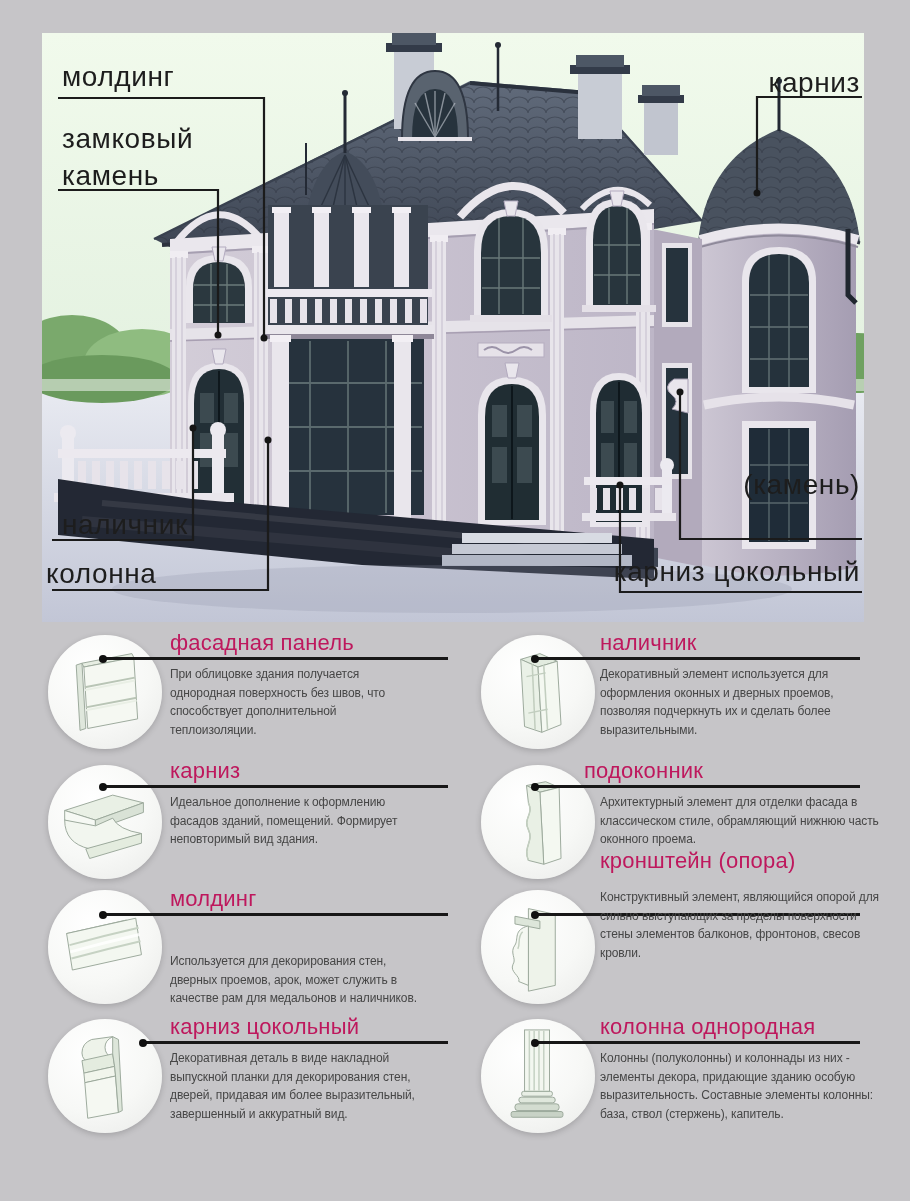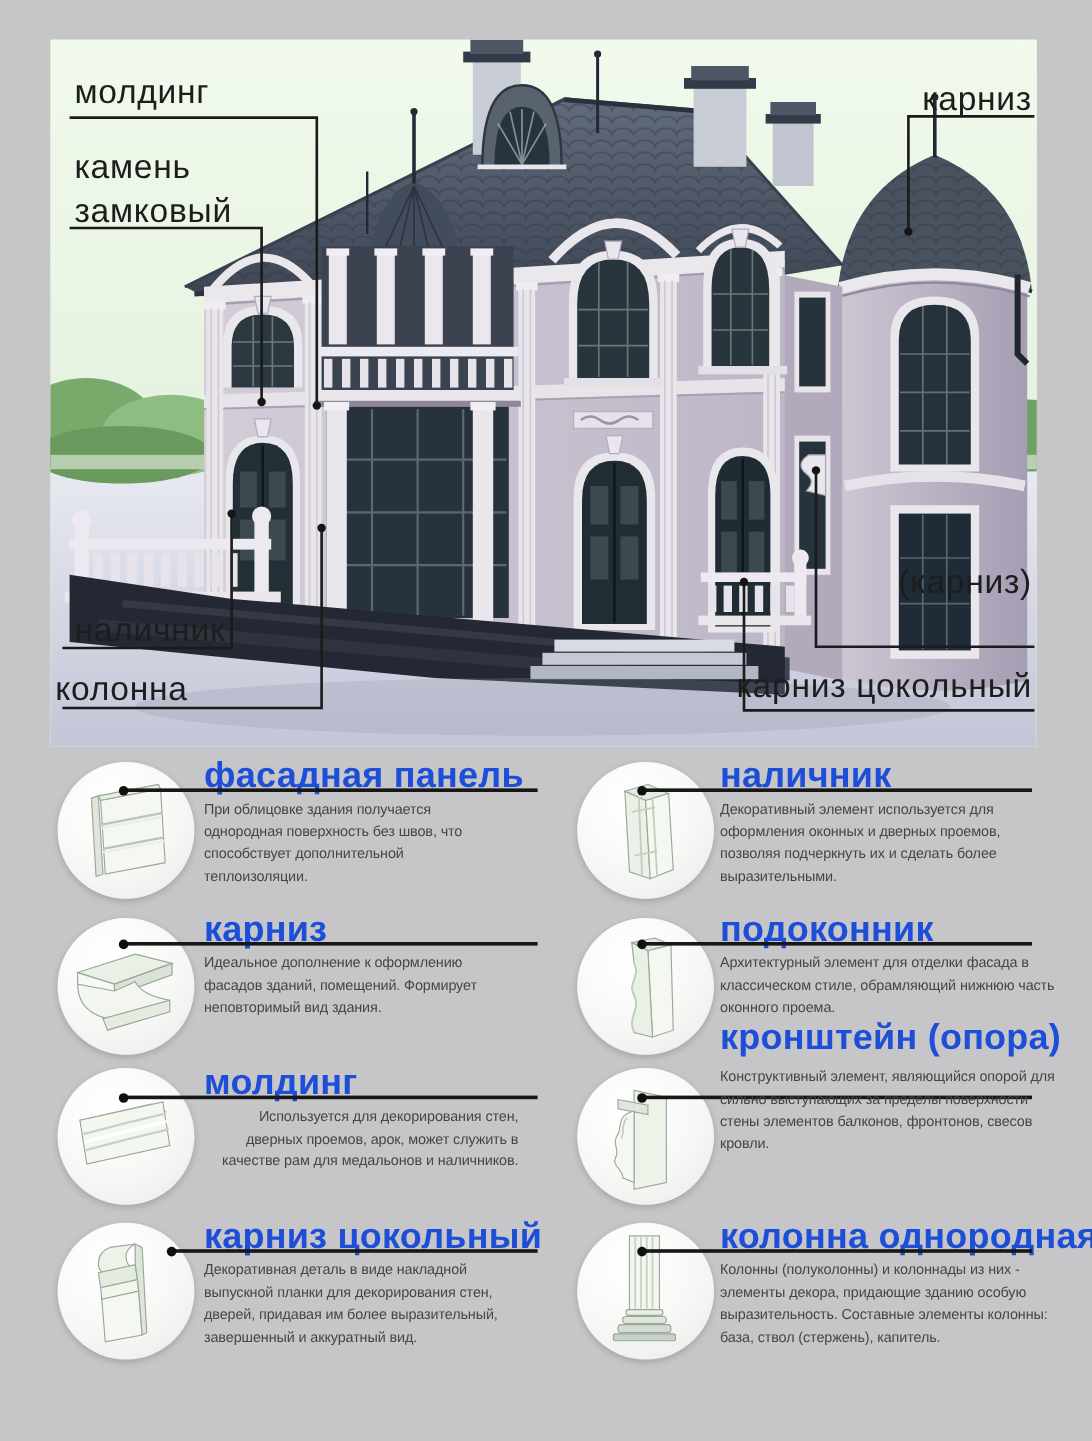--- a/index.html
+++ b/index.html
@@ -24,21 +24,21 @@
   .hero-label.right{text-align:right;}
   
   .item-circle{
     position:absolute;width:114px;height:114px;border-radius:50%;
     background:radial-gradient(circle at 38% 30%, #ffffff 0%, #f7f8f6 55%, #e9eae8 100%);
     box-shadow:0 2px 6px rgba(0,0,0,.18);
     display:flex;align-items:center;justify-content:center;z-index:1;
   }
   .item-circle svg{width:96px;height:96px;}
   .item-title{
-    position:absolute;font-size:30px;font-weight:700;color:#1d4ed8;
+    position:absolute;font-size:22px;font-weight:400;color:#be185d;
     letter-spacing:.2px;white-space:nowrap;z-index:2;
   }
   .item-line{
     position:absolute;height:3px;background:#171717;z-index:2;
   }
   .item-line::before{
     content:"";position:absolute;left:-1px;top:-2.5px;width:8px;height:8px;
     border-radius:50%;background:#101010;
   }
   .item-desc{
@@ -403,34 +403,34 @@
       <circle cx="226" cy="407" r="3.5"></circle>
         <circle cx="638" cy="359" r="3.5"></circle>
       <circle cx="578" cy="452" r="3.5"></circle>
     </g>
   </svg>
 
   <div class="hero-label" style="left:20px;top:25px;">
     <span>молдинг</span>
   </div>
   <div class="hero-label" style="left:20px;top:87px;">
+    <div>замковый</div>
     <div>камень</div>
-    <div>замковый</div>
   </div>
   <div class="hero-label right" style="right:4px;top:31px;">
     <span>карниз</span>
   </div>
   <div class="hero-label" style="left:20px;top:473px;">
     <span>наличник</span>
   </div>
   <div class="hero-label" style="left:4px;top:522px;">
     <span>колонна</span>
   </div>
   <div class="hero-label right" style="right:4px;top:436px;line-height:32px;">
-    <div>(карниз)</div>
+    <div>(камень)</div>
   </div>
   <div class="hero-label right" style="right:4px;top:520px;">
     <span>карниз цокольный</span>
   </div>
 </div>
 
 <div>
 
   <div class="item-circle" style="left:48px;top:635px;">
     <svg viewBox="0 0 100 100" aria-hidden="true">
@@ -477,37 +477,37 @@
 
   <div class="item-circle" style="left:481px;top:765px;">
     <svg viewBox="0 0 100 100" aria-hidden="true">
       <polygon class="ic" points="38,12 58,8 72,14 52,19" fill="#dfe9dc"></polygon>
       <polygon class="ic" points="52,19 72,14 74,88 56,94" fill="#f4f8f1"></polygon>
       <path class="ic" d="M38,12 L52,19 L56,94 L40,90 C34,76 46,70 40,58 C34,46 46,42 40,30 Z" fill="#e9f0e5"></path>
       <path d="M40,30 C46,42 34,46 40,58" stroke="#c2cebf" stroke-width="1.6" fill="none"></path>
       <path d="M40,58 C46,70 34,76 40,90" stroke="#c2cebf" stroke-width="1.6" fill="none"></path>
     </svg>
   </div>
-  <div class="item-title" style="left:600px;top:758px;">подоконник</div>
+  <div class="item-title" style="left:584px;top:758px;">подоконник</div>
   <div class="item-line" style="left:532px;top:785px;width:328px;"></div>
   <div class="item-desc" style="left:600px;top:793px;width:282px;">Архитектурный элемент для отделки фасада в классическом стиле, обрамляющий нижнюю часть оконного проема.</div>
 
   <div class="item-circle" style="left:48px;top:890px;">
     <svg viewBox="0 0 100 100" aria-hidden="true">
       <polygon class="ic" points="10,36 72,22 84,28 22,42" fill="#e2ebdf"></polygon>
       <polygon class="ic" points="10,36 22,42 88,56 16,72 8,64 82,26" fill="none" opacity="0"></polygon>
       <polygon class="ic" points="10,36 82,20 88,58 16,74" fill="#f3f7f0"></polygon>
       <path d="M13,48 Q50,38 85,30" stroke="#c6d2c3" stroke-width="2" fill="none"></path>
       <path d="M15,62 Q52,52 87,44" stroke="#c6d2c3" stroke-width="2" fill="none"></path>
       <path d="M14,55 Q51,45 86,37" stroke="#ffffff" stroke-width="3" opacity="0.8" fill="none"></path>
     </svg>
   </div>
   <div class="item-title" style="left:170px;top:886px;">молдинг</div>
   <div class="item-line" style="left:100px;top:913px;width:348px;"></div>
-  <div class="item-desc" style="left:170px;top:921px;width:262px;text-align:right;">Используется для декорирования стен, дверных проемов, арок, может служить в качестве рам для медальонов и наличников.</div>
+  <div class="item-desc" style="left:170px;top:952px;width:262px;">Используется для декорирования стен, дверных проемов, арок, может служить в качестве рам для медальонов и наличников.</div>
 
   <div class="item-circle" style="left:481px;top:890px;">
     <svg viewBox="0 0 100 100" aria-hidden="true">
       <polygon class="ic" points="40,10 68,16 68,90 40,96" fill="#eef3ea"></polygon>
       <polygon class="ic" points="26,18 52,23 52,31 26,26" fill="#dde6da"></polygon>
       <path class="ic" d="M40,28 C24,32 30,42 26,48 C20,56 28,62 24,68 C20,76 32,80 30,86 L40,90 Z" fill="#f5f8f2"></path>
       <path d="M34,34 C28,40 32,46 29,52" stroke="#c2cebf" stroke-width="1.5" fill="none"></path>
     </svg>
   </div>
   <div class="item-title" style="left:600px;top:848px;">кронштейн (опора)</div>

